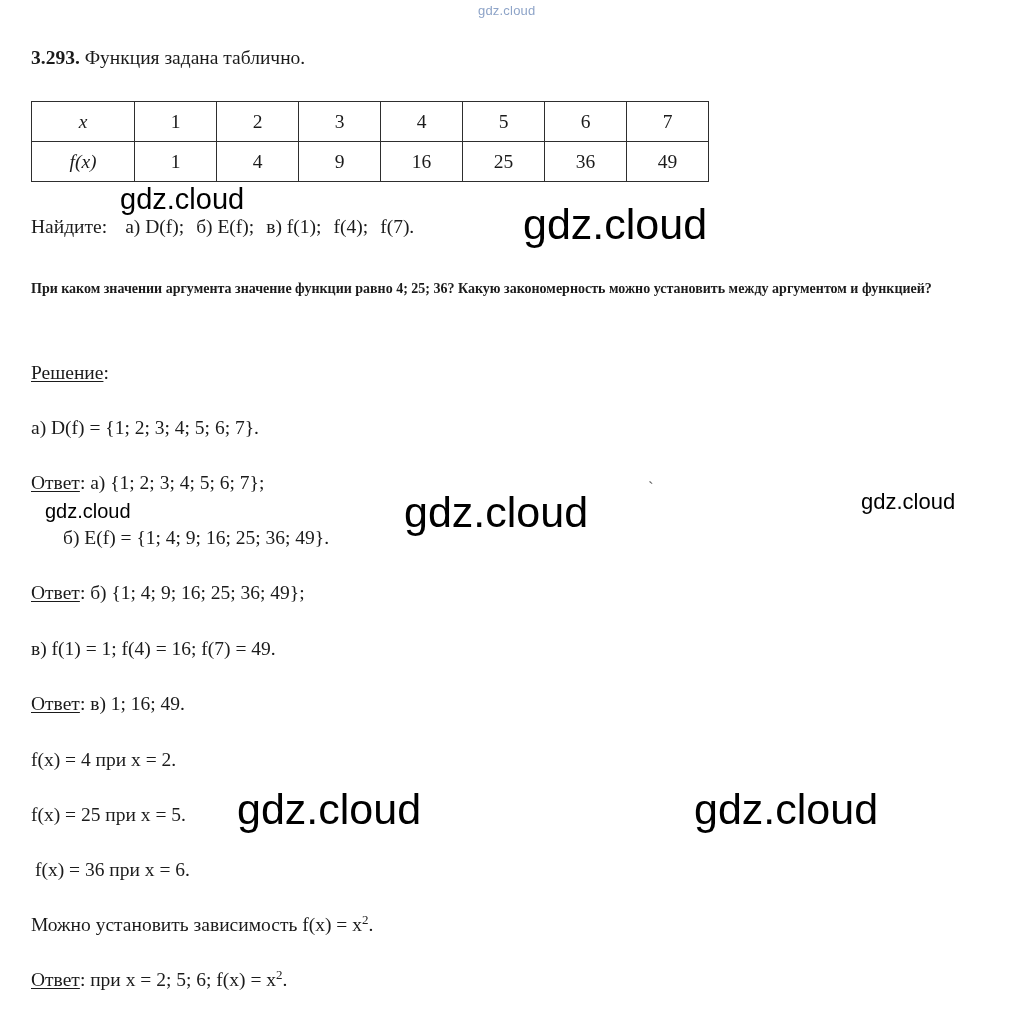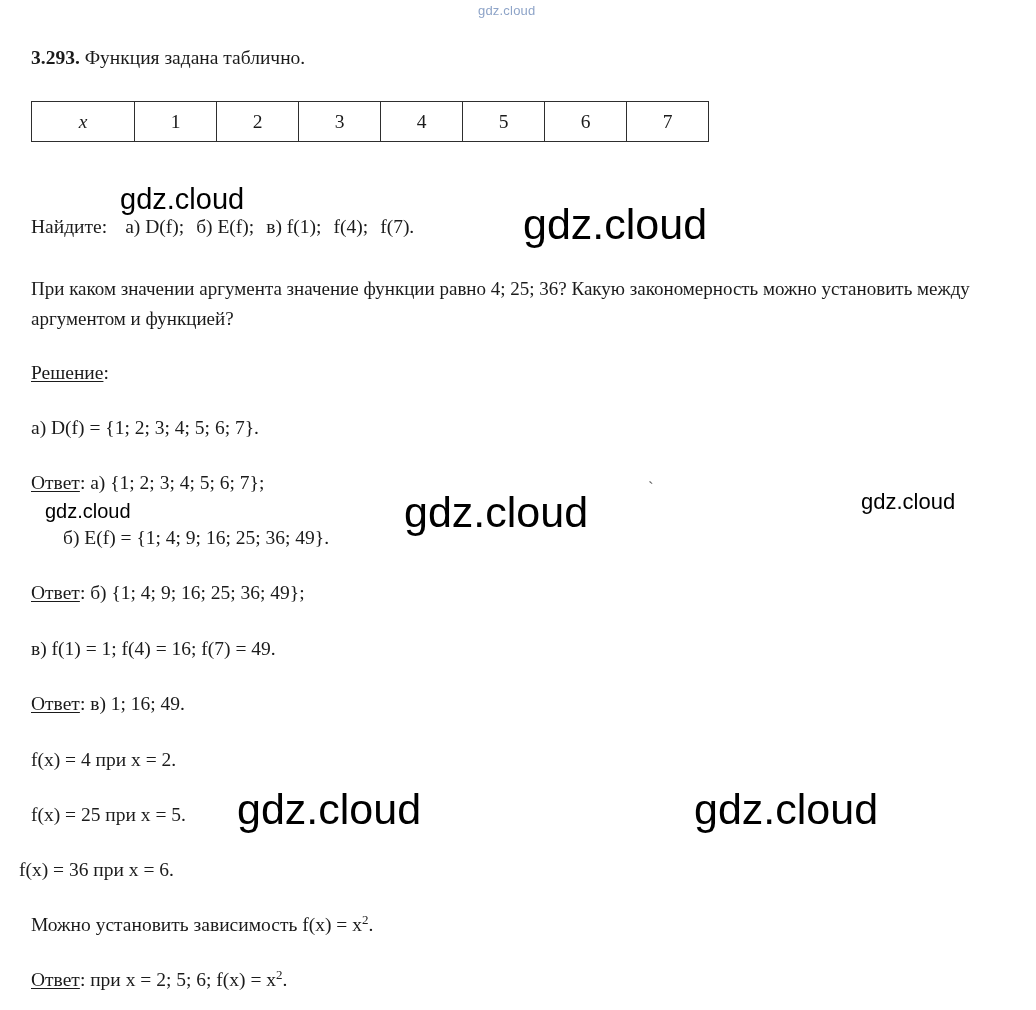--- a/index.html
+++ b/index.html
@@ -122,39 +122,40 @@
   .line-find {
     left: 31px;
     top: 214px;
   }
   .line-find .sp1 { display: inline-block; width: 12px; }
   .line-find .sp2 { display: inline-block; width: 18px; }
 
   .para {
     position: absolute;
     left: 31px;
-    font-size: 19px;
+    font-size: 14px;
     line-height: 30px;
     width: 990px;
     white-space: normal;
+    font-weight: bold;
   }
   .para-q {
     top: 274px;
   }
 
   .l-reshenie { left: 31px; top: 360px; }
   .l-a        { left: 31px; top: 415px; }
   .l-ans-a    { left: 31px; top: 470px; }
   .l-b        { left: 31px; top: 525px; margin-left: 32px; }
   .l-ans-b    { left: 31px; top: 580px; }
   .l-v        { left: 31px; top: 636px; }
   .l-ans-v    { left: 31px; top: 691px; }
   .l-f4       { left: 31px; top: 747px; }
   .l-f25      { left: 31px; top: 802px; font-family: Liberation Serif, serif; }
-  .l-f36      { left: 19px; top: 857px; }
+  .l-f36      { left: 35px; top: 857px; }
   .l-concl    { left: 31px; top: 912px; }
   .l-ans-fin  { left: 31px; top: 967px; }
 
   sup.sq {
     font-size: 13px;
     vertical-align: super;
     line-height: 0;
   }
 
   .tick {
@@ -190,20 +191,30 @@
           <tr>
         <td class="lbl">x</td>
         <td class="val">1</td>
         <td class="val">2</td>
         <td class="val">3</td>
         <td class="val">4</td>
         <td class="val">5</td>
         <td class="val">6</td>
         <td class="val">7</td>
       </tr>
+      <tr>
+        <td class="lbl">f(x)</td>
+        <td class="val">1</td>
+        <td class="val">4</td>
+        <td class="val">9</td>
+        <td class="val">16</td>
+        <td class="val">25</td>
+        <td class="val">36</td>
+        <td class="val">49</td>
+      </tr>
     </tbody>
       </table>
   </div>
 
   <div class="txt line-find">
     <span>Найдите:</span><span class="sp2"></span><span>а) D(f);</span><span class="sp1"></span><span>б) E(f);</span><span class="sp1"></span><span>в) f(1);</span><span class="sp1"></span><span>f(4);</span><span class="sp1"></span><span>f(7).</span>
   </div>
 
   <div class="para para-q">При каком значении аргумента значение функции равно 4; 25; 36? Какую закономерность можно установить между аргументом и функцией?</div>
 

